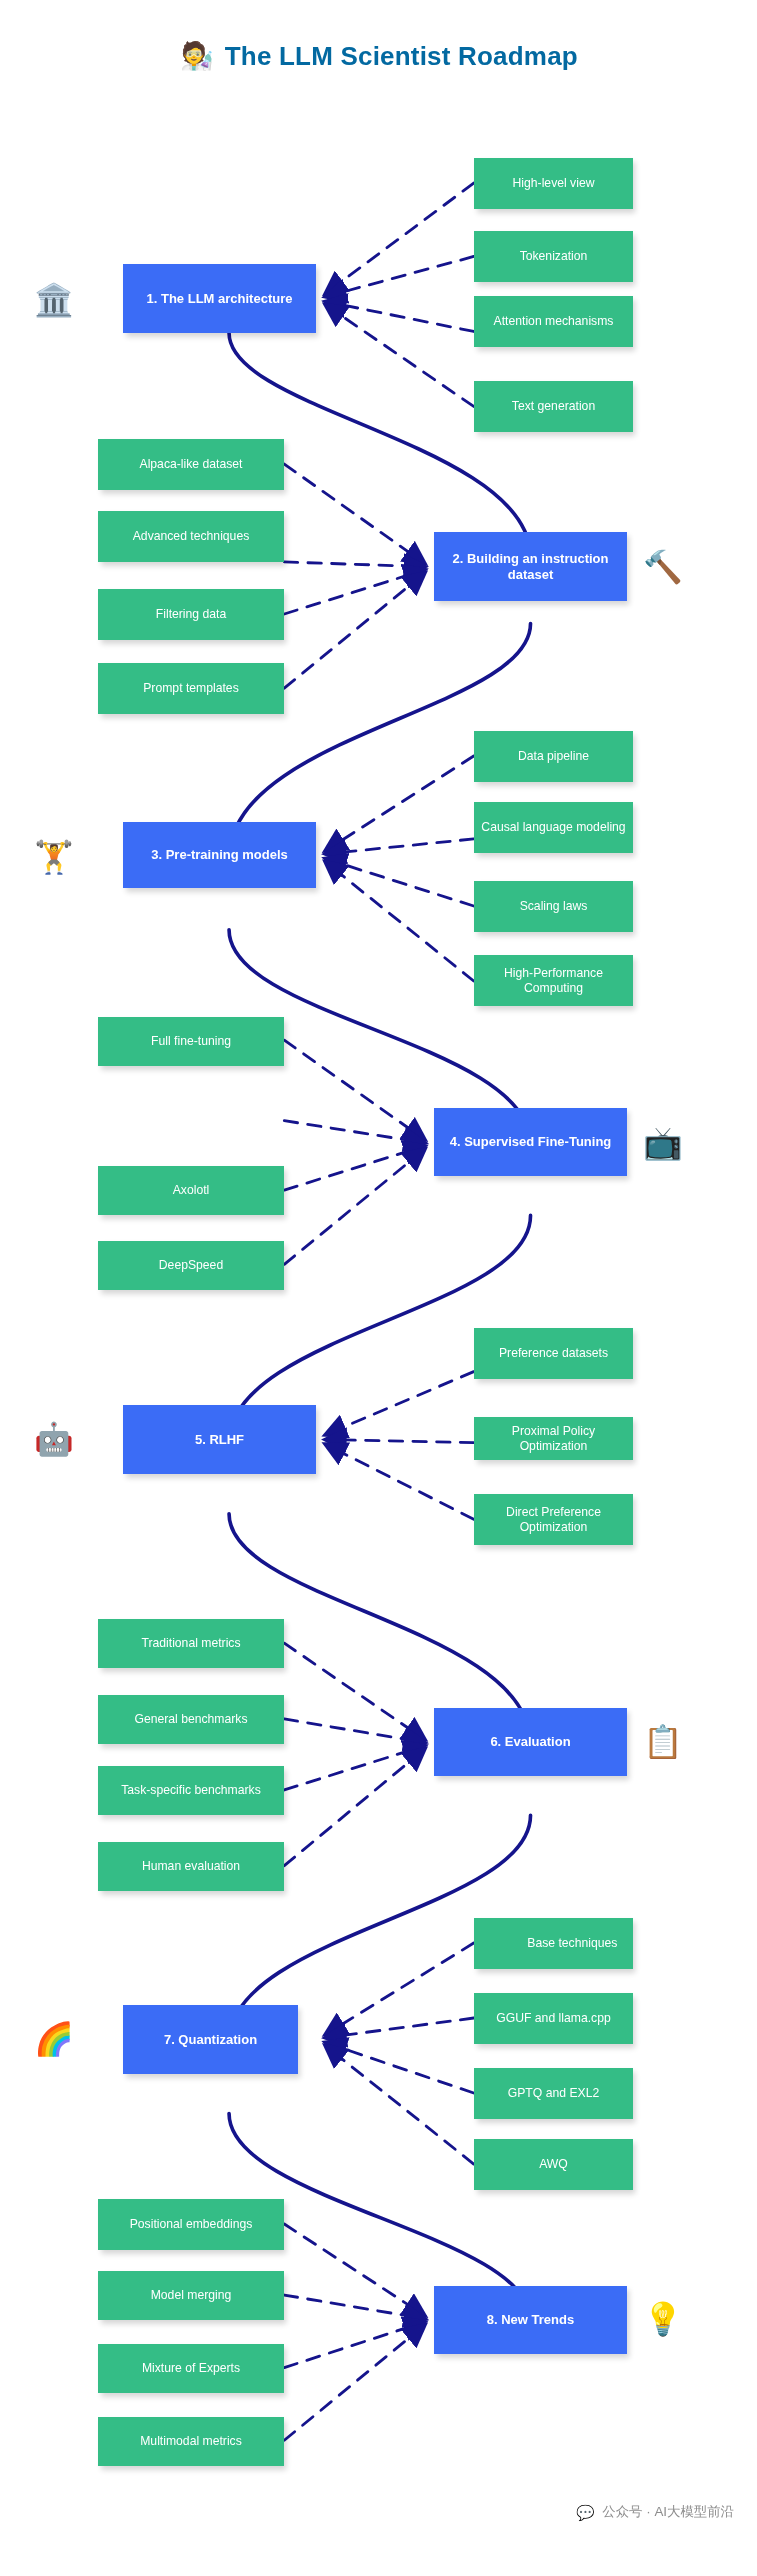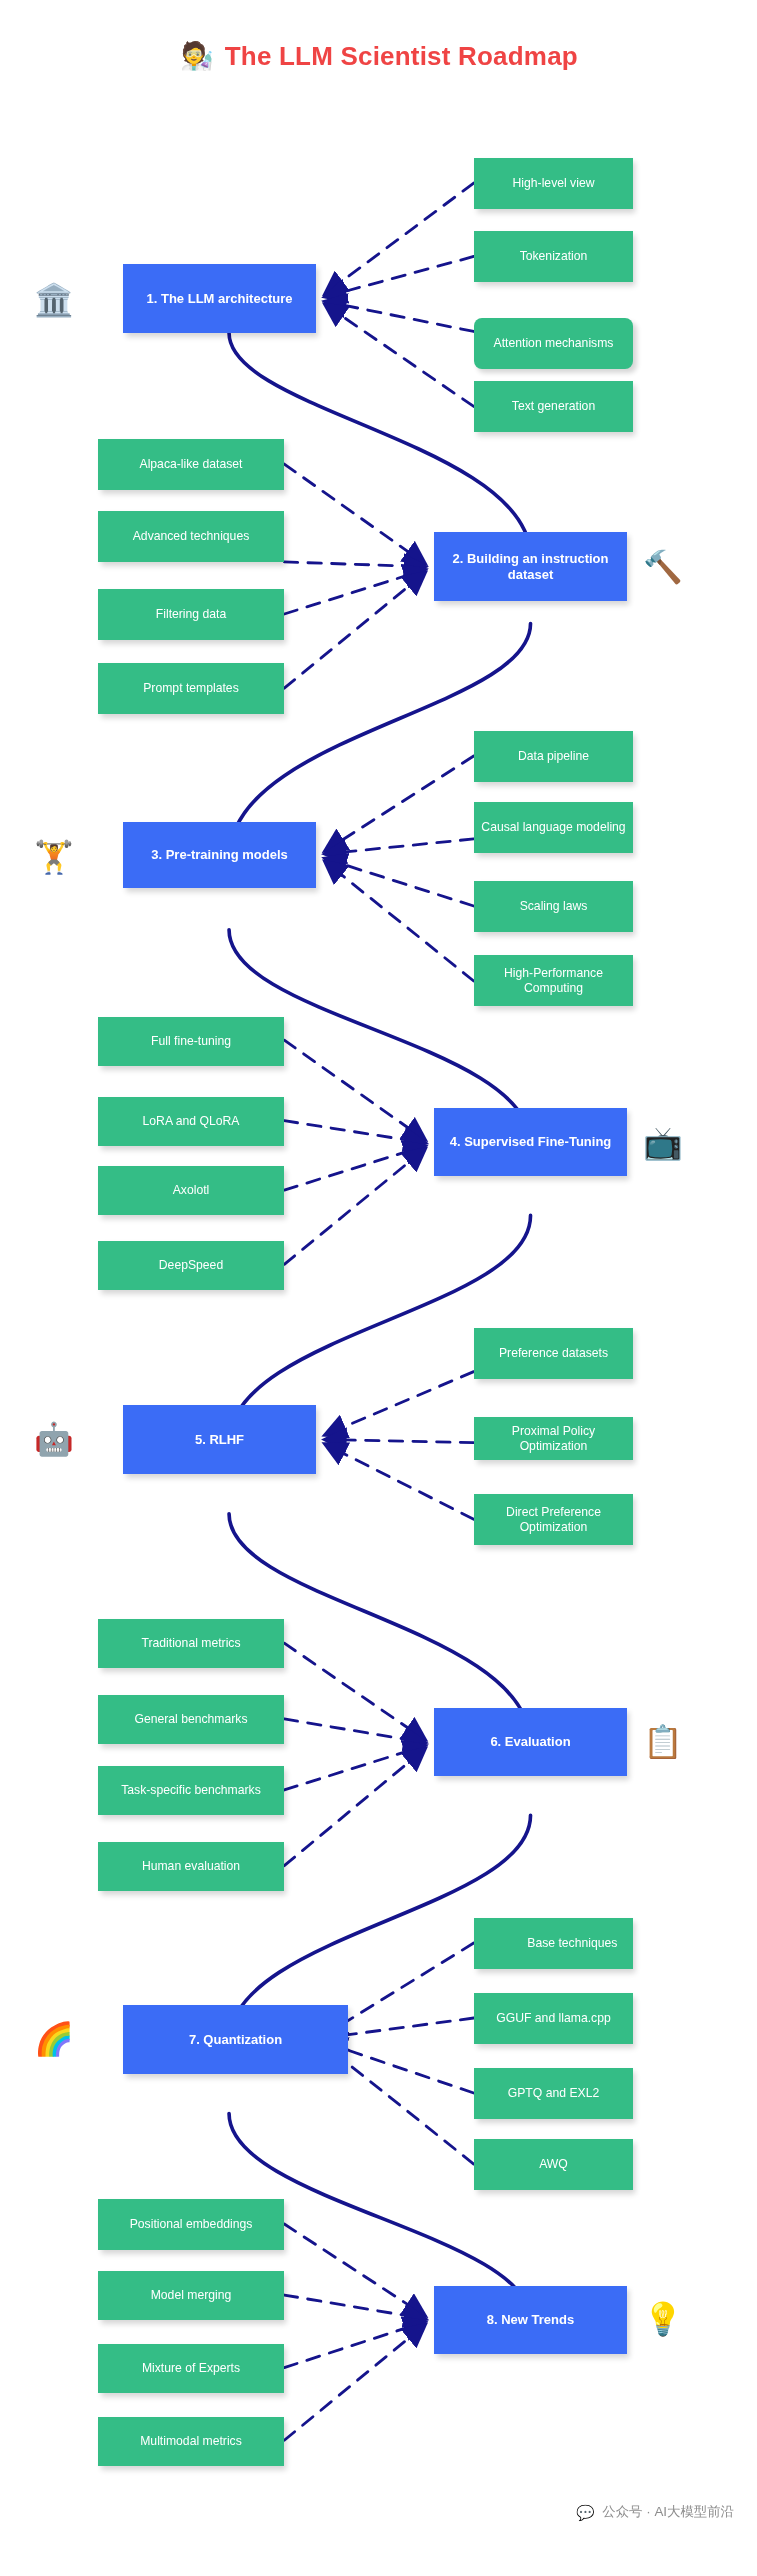--- a/index.html
+++ b/index.html
@@ -9,21 +9,21 @@
   }
   #root{position:relative;width:758px;height:2576px;}
 
   
   .title-wrap{
     position:absolute;left:0;top:41px;width:758px;
     display:flex;align-items:center;justify-content:center;gap:11px;
   }
   .title-emoji{font-size:27px;line-height:1;}
   .title-text{
-    font-size:26px;font-weight:bold;color:#ef4444;letter-spacing:0.2px;
+    font-size:26px;font-weight:bold;color:#0369a1;letter-spacing:0.2px;
     white-space:nowrap;
   }
 
   
   #edges{position:absolute;left:0;top:0;width:758px;height:2576px;pointer-events:none;}
 
   
   .node{
     position:absolute;box-sizing:border-box;
     display:flex;align-items:center;justify-content:center;text-align:center;
@@ -133,59 +133,58 @@
         <path d="M360,3000 L538,2942" marker-end="url(#arr)"></path>
         <path d="M360,3092 L538,2946" marker-end="url(#arr)"></path>
       </g>
     </g>
   </svg>
 
   <div class="side-emoji" style="left:32px;top:278px;width:44px;height:44px;">🏛️</div>
   <div class="node main-node" style="left:123px;top:264px;width:193px;height:69px;">1. The LLM architecture</div>
   <div class="node leaf-node" style="left:474px;top:158px;width:159px;height:51px;">High-level view</div>
   <div class="node leaf-node" style="left:474px;top:231px;width:159px;height:51px;">Tokenization</div>
-  <div class="node leaf-node" style="left:474px;top:318px;width:159px;height:51px;border-radius:8px;">Attention mechanisms</div>
+  <div class="node leaf-node" style="left:474px;top:296px;width:159px;height:51px;">Attention mechanisms</div>
   <div class="node leaf-node" style="left:474px;top:381px;width:159px;height:51px;">Text generation</div>
 
   <div class="side-emoji" style="left:641px;top:545px;width:44px;height:44px;">🔨</div>
   <div class="node main-node" style="left:434px;top:532px;width:193px;height:69px;">2. Building an instruction dataset</div>
   <div class="node leaf-node" style="left:98px;top:439px;width:186px;height:51px;">Alpaca-like dataset</div>
   <div class="node leaf-node" style="left:98px;top:511px;width:186px;height:51px;">Advanced techniques</div>
   <div class="node leaf-node" style="left:98px;top:589px;width:186px;height:51px;">Filtering data</div>
   <div class="node leaf-node" style="left:98px;top:663px;width:186px;height:51px;">Prompt templates</div>
 
   <div class="side-emoji" style="left:32px;top:835px;width:44px;height:44px;">🏋️</div>
   <div class="node main-node" style="left:123px;top:822px;width:193px;height:66px;">3. Pre-training models</div>
   <div class="node leaf-node" style="left:474px;top:731px;width:159px;height:51px;">Data pipeline</div>
   <div class="node leaf-node" style="left:474px;top:802px;width:159px;height:51px;">Causal language modeling</div>
   <div class="node leaf-node" style="left:474px;top:881px;width:159px;height:51px;">Scaling laws</div>
   <div class="node leaf-node" style="left:474px;top:955px;width:159px;height:51px;">High-Performance Computing</div>
 
   <div class="side-emoji" style="left:641px;top:1121px;width:44px;height:44px;">📺</div>
   <div class="node main-node" style="left:434px;top:1108px;width:193px;height:68px;">4. Supervised Fine-Tuning</div>
   <div class="node leaf-node" style="left:98px;top:1017px;width:186px;height:49px;">Full fine-tuning</div>
-  <div class="node leaf-node" style="left:98px;top:1097px;width:186px;height:49px;">LoRA and QLoRA</div>
   <div class="node leaf-node" style="left:98px;top:1166px;width:186px;height:49px;">Axolotl</div>
   <div class="node leaf-node" style="left:98px;top:1241px;width:186px;height:49px;">DeepSpeed</div>
 
   <div class="side-emoji" style="left:32px;top:1417px;width:44px;height:44px;">🤖</div>
   <div class="node main-node" style="left:123px;top:1405px;width:193px;height:69px;">5. RLHF</div>
   <div class="node leaf-node" style="left:474px;top:1328px;width:159px;height:51px;">Preference datasets</div>
   <div class="node leaf-node" style="left:474px;top:1417px;width:159px;height:43px;">Proximal Policy Optimization</div>
   <div class="node leaf-node" style="left:474px;top:1494px;width:159px;height:51px;">Direct Preference Optimization</div>
 
   <div class="side-emoji" style="left:641px;top:1720px;width:44px;height:44px;">📋</div>
   <div class="node main-node" style="left:434px;top:1708px;width:193px;height:68px;">6. Evaluation</div>
   <div class="node leaf-node" style="left:98px;top:1619px;width:186px;height:49px;">Traditional metrics</div>
   <div class="node leaf-node" style="left:98px;top:1695px;width:186px;height:49px;">General benchmarks</div>
   <div class="node leaf-node" style="left:98px;top:1766px;width:186px;height:49px;">Task-specific benchmarks</div>
   <div class="node leaf-node" style="left:98px;top:1842px;width:186px;height:49px;">Human evaluation</div>
 
   <div class="side-emoji" style="left:32px;top:2017px;width:44px;height:44px;">🌈</div>
-  <div class="node main-node" style="left:123px;top:2005px;width:225px;height:69px;">7. Quantization</div>
+  <div class="node main-node" style="left:123px;top:2005px;width:175px;height:69px;">7. Quantization</div>
   <div class="node leaf-node" style="left:474px;top:1918px;width:159px;height:51px;padding-left:44px;">Base techniques</div>
   <div class="node leaf-node" style="left:474px;top:1993px;width:159px;height:51px;">GGUF and llama.cpp</div>
   <div class="node leaf-node" style="left:474px;top:2068px;width:159px;height:51px;">GPTQ and EXL2</div>
   <div class="node leaf-node" style="left:474px;top:2139px;width:159px;height:51px;">AWQ</div>
 
   <div class="side-emoji" style="left:641px;top:2297px;width:44px;height:44px;">💡</div>
   <div class="node main-node" style="left:434px;top:2286px;width:193px;height:68px;">8. New Trends</div>
   <div class="node leaf-node" style="left:98px;top:2199px;width:186px;height:51px;">Positional embeddings</div>
   <div class="node leaf-node" style="left:98px;top:2271px;width:186px;height:49px;">Model merging</div>
   <div class="node leaf-node" style="left:98px;top:2344px;width:186px;height:49px;">Mixture of Experts</div>

